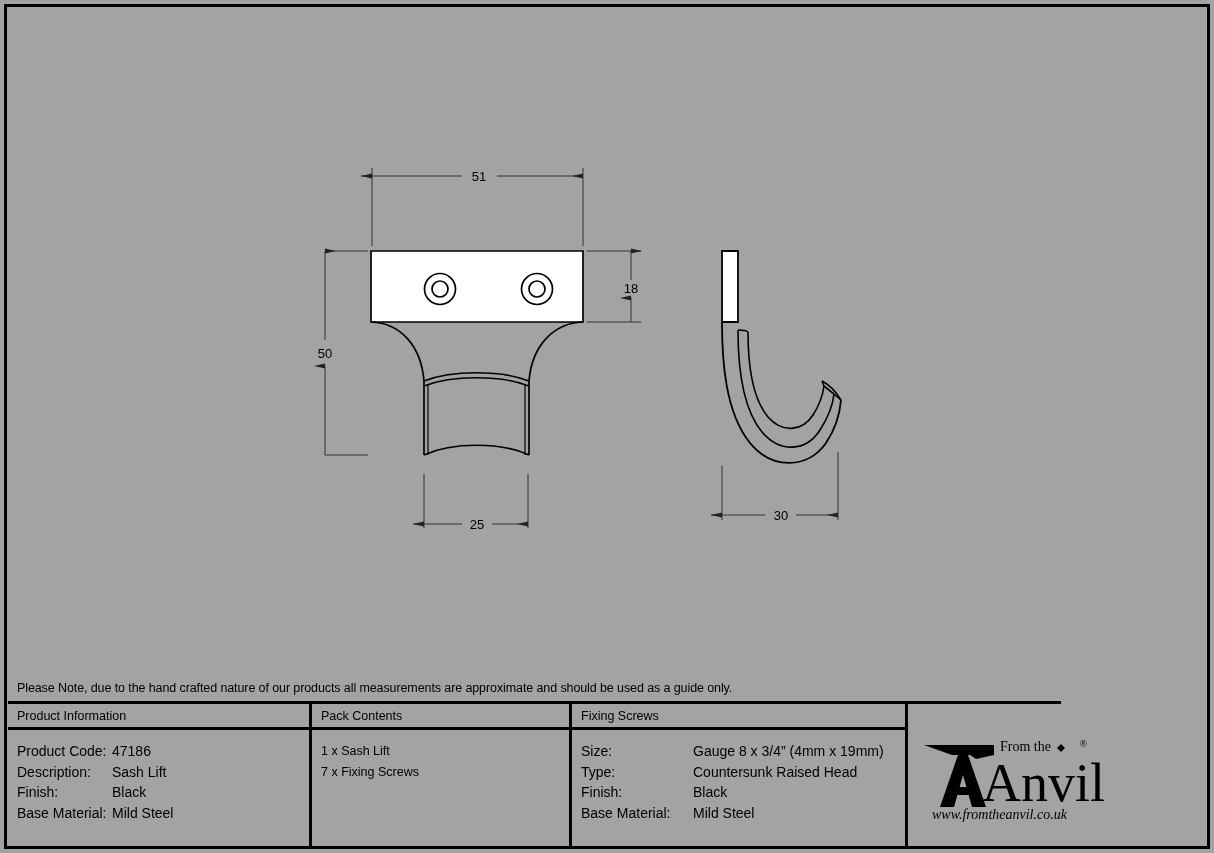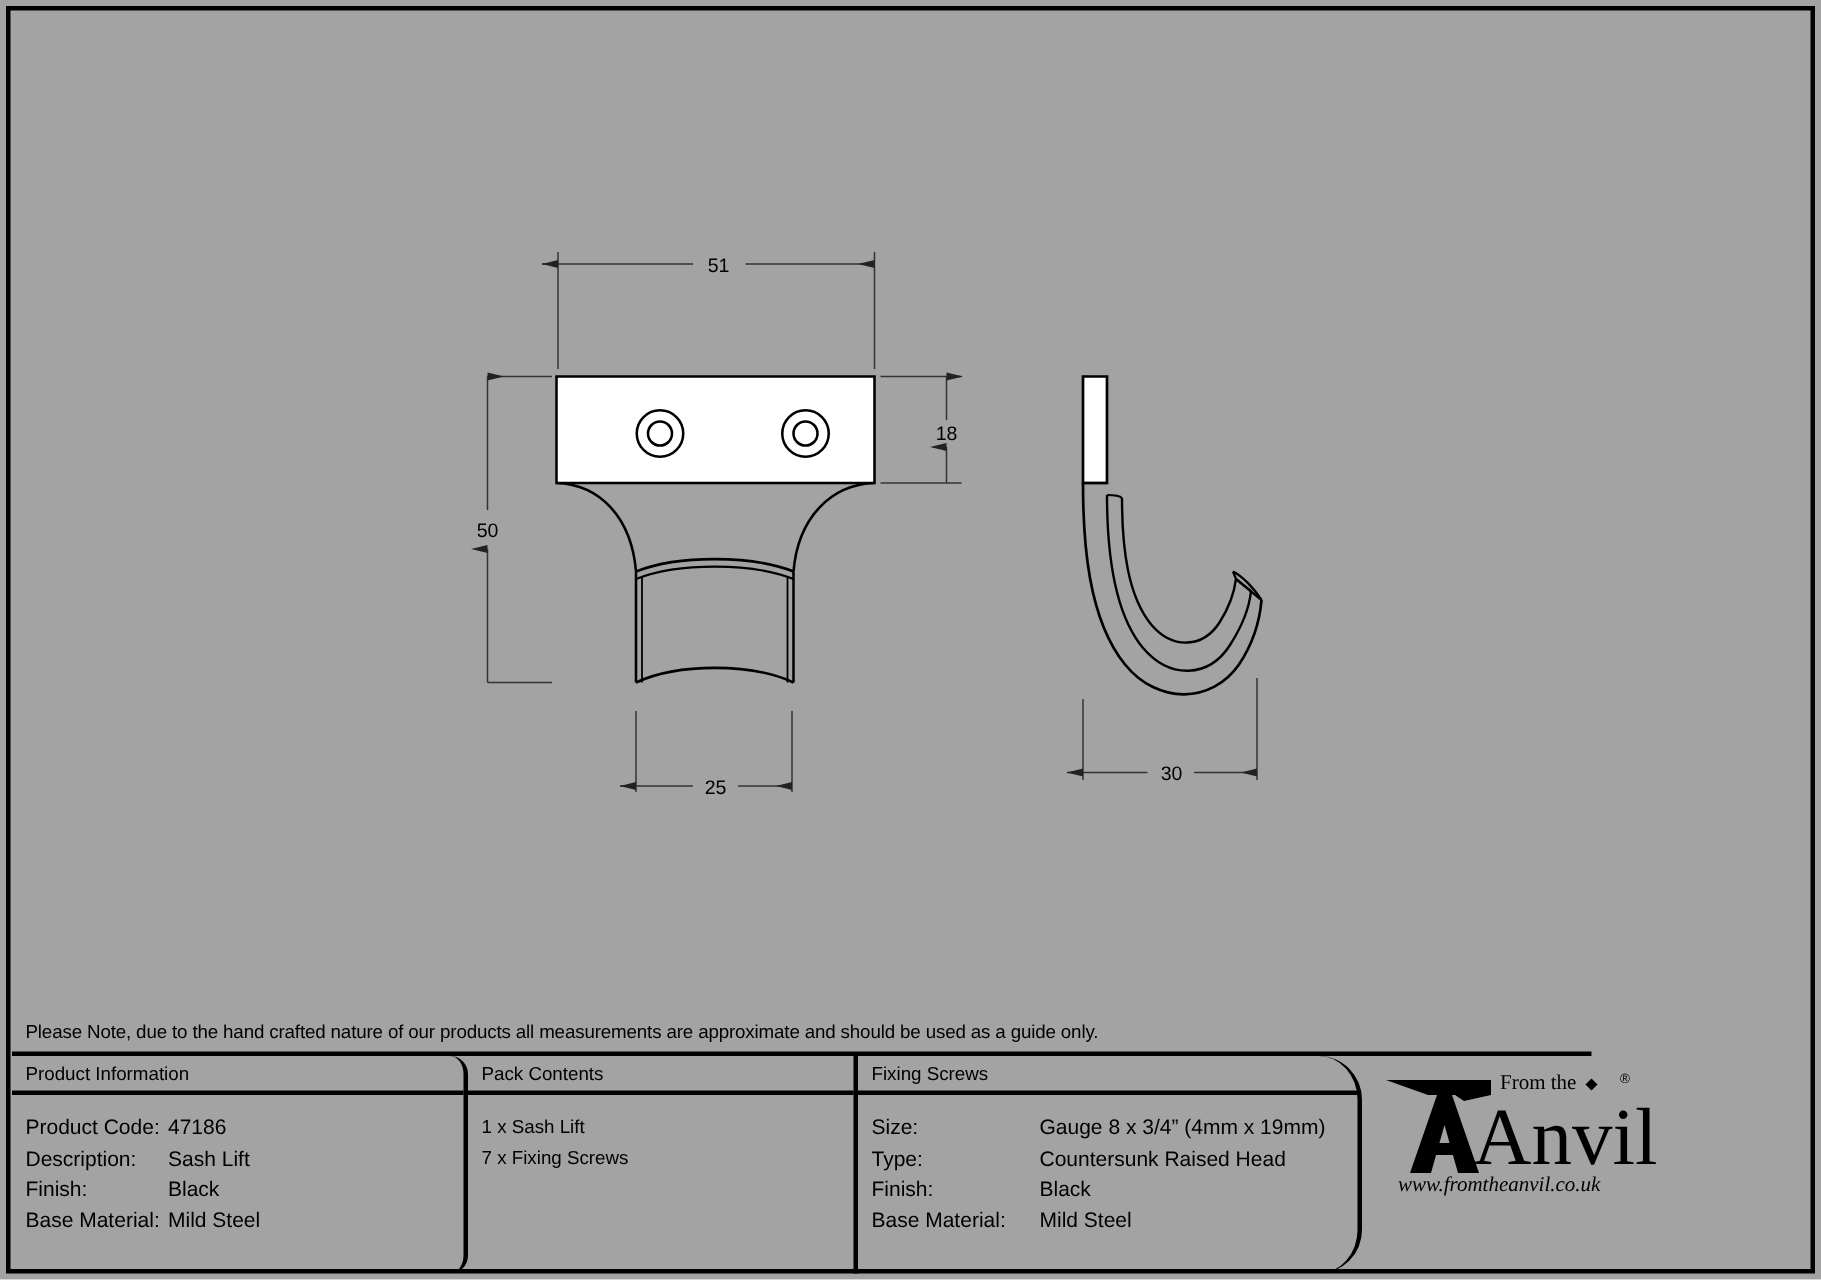--- a/index.html
+++ b/index.html
@@ -76,23 +76,23 @@
     width: 1198px;
     height: 145px;
     display: flex;
   }
   .col {
     position: relative;
     box-sizing: border-box;
     border-right: 3px solid #000;
   }
   .col:last-child { border-right: none; }
-  .col-product  { width: 304px; border-radius: 12px; }
+  .col-product  { width: 304px; }
   .col-pack     { width: 260px; }
-  .col-screws   { width: 336px; border-radius: 29px; }
+  .col-screws   { width: 336px; }
   .col-logo     { width: 206px; }
 
   .col-head {
     height: 26px;
     border-bottom: 3px solid #000;
     box-sizing: border-box;
     display: flex;
     align-items: center;
   }
   .col-head-text {
@@ -116,21 +116,21 @@
     width: 112px;
     flex: 0 0 112px;
   }
   .plain-row {
     font-size: 12.5px;
     line-height: 20.6px;
   }
   
   .col-logo {
     display: flex;
-    align-items: flex-start;
+    align-items: center;
     justify-content: center;
   }
   #logo-wrap {
     width: 186px;
     height: 95px;
     position: relative;
   }
 </style>
 </head>
 <body>

